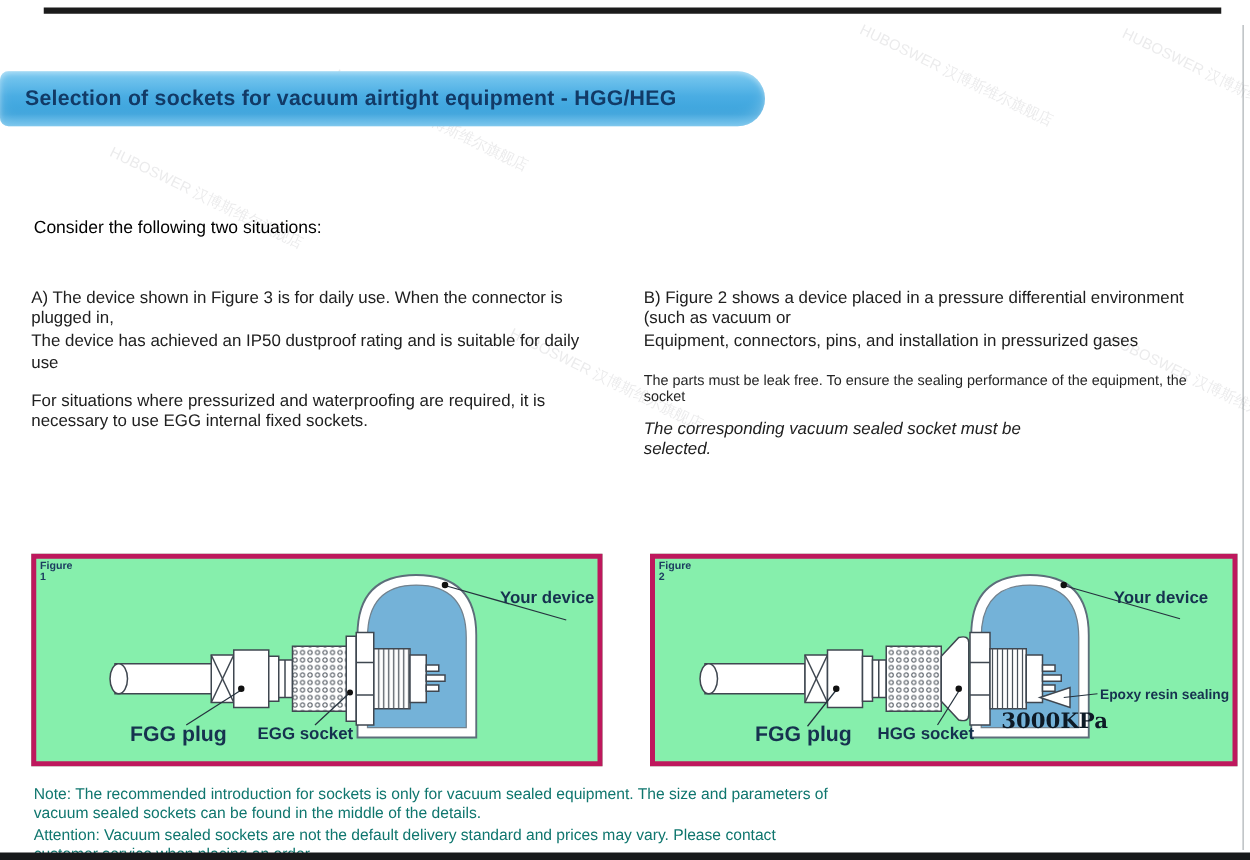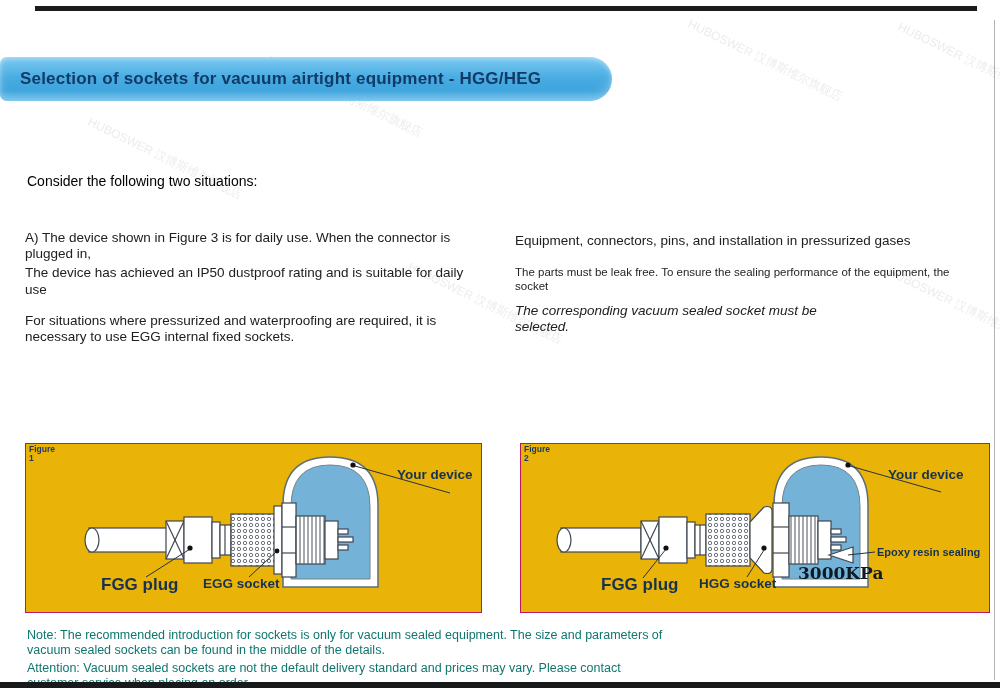--- a/index.html
+++ b/index.html
@@ -20,21 +20,21 @@
 
   .col{position:absolute;top:230px;font-size:13.5px;color:#202020;line-height:1.2;}
   .col-a{left:25px;width:458px;}
   .col-b{left:515px;width:462px;}
   .col p{margin:0;}
   .col .p2{margin-top:3px;}
   .col-a .p3{margin-top:15px;}
   .col-b .p3{margin-top:17px;font-size:11.5px;color:#242424;}
   .col-b .p4{margin-top:9px;width:330px;font-style:italic;}
 
-  .fig-panel{position:absolute;top:443px;height:170px;background:#eab308;border:1px solid #be185d;box-sizing:border-box;}
+  .fig-panel{position:absolute;top:443px;height:170px;background:#86efac;border:4px solid #be185d;box-sizing:border-box;}
   .fig1{left:25px;width:457px;}
   .fig2{left:520px;width:470px;}
   .fig-tag{position:absolute;left:3px;top:1px;font-size:8.5px;font-weight:bold;color:#1c3d60;line-height:1.1;}
   .fig-svg{position:absolute;left:0;top:0;}
 
   .note{position:absolute;left:27px;top:628px;color:#0f766e;font-size:12.5px;line-height:1.2;}
   .note p{margin:0;}
   .note .n1{width:652px;}
   .note .n2{margin-top:3px;width:600px;}
 
@@ -67,20 +67,21 @@
 
   <div class="intro2">Consider the following two situations:</div>
 
   <div class="col col-a">
     <p class="p1">A) The device shown in Figure 3 is for daily use. When the connector is plugged in,</p>
     <p class="p2">The device has achieved an IP50 dustproof rating and is suitable for daily use</p>
     <p class="p3">For situations where pressurized and waterproofing are required, it is necessary to use EGG internal fixed sockets.</p>
   </div>
 
   <div class="col col-b">
+    <p class="p1">B) Figure 2 shows a device placed in a pressure differential environment (such as vacuum or</p>
     <p class="p2">Equipment, connectors, pins, and installation in pressurized gases</p>
     <p class="p3">The parts must be leak free. To ensure the sealing performance of the equipment, the socket</p>
     <p class="p4">The corresponding vacuum sealed socket must be selected.</p>
   </div>
 
   <div class="fig-panel fig1">
     <div class="fig-tag">
       <div>Figure</div>
       <div>1</div>
     </div>

